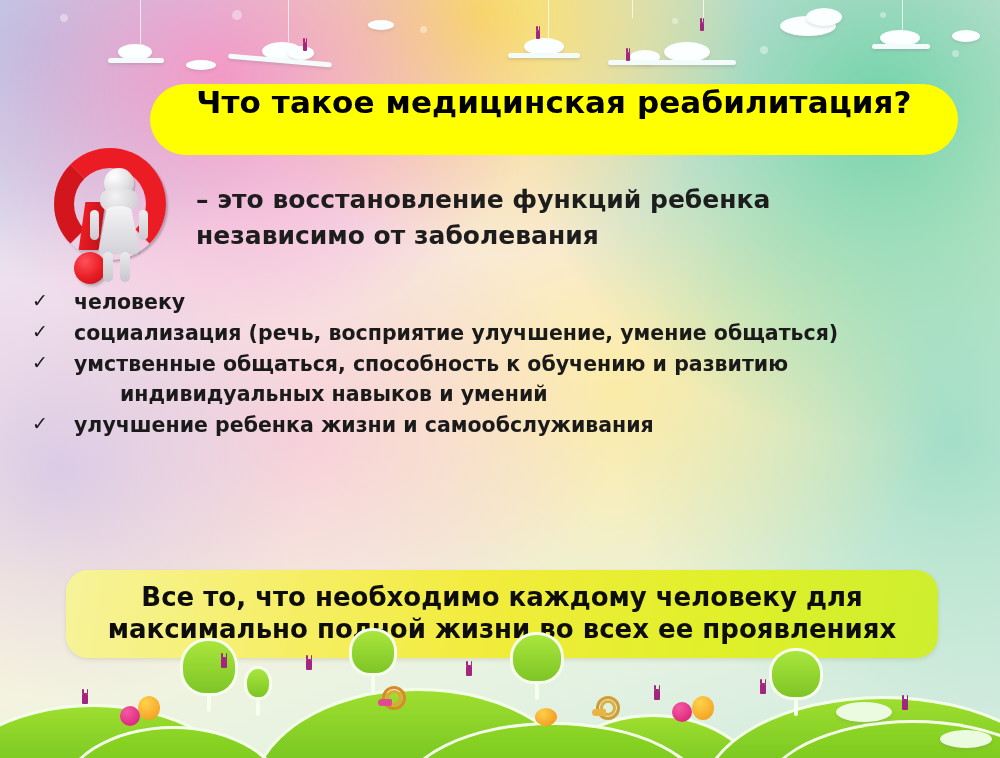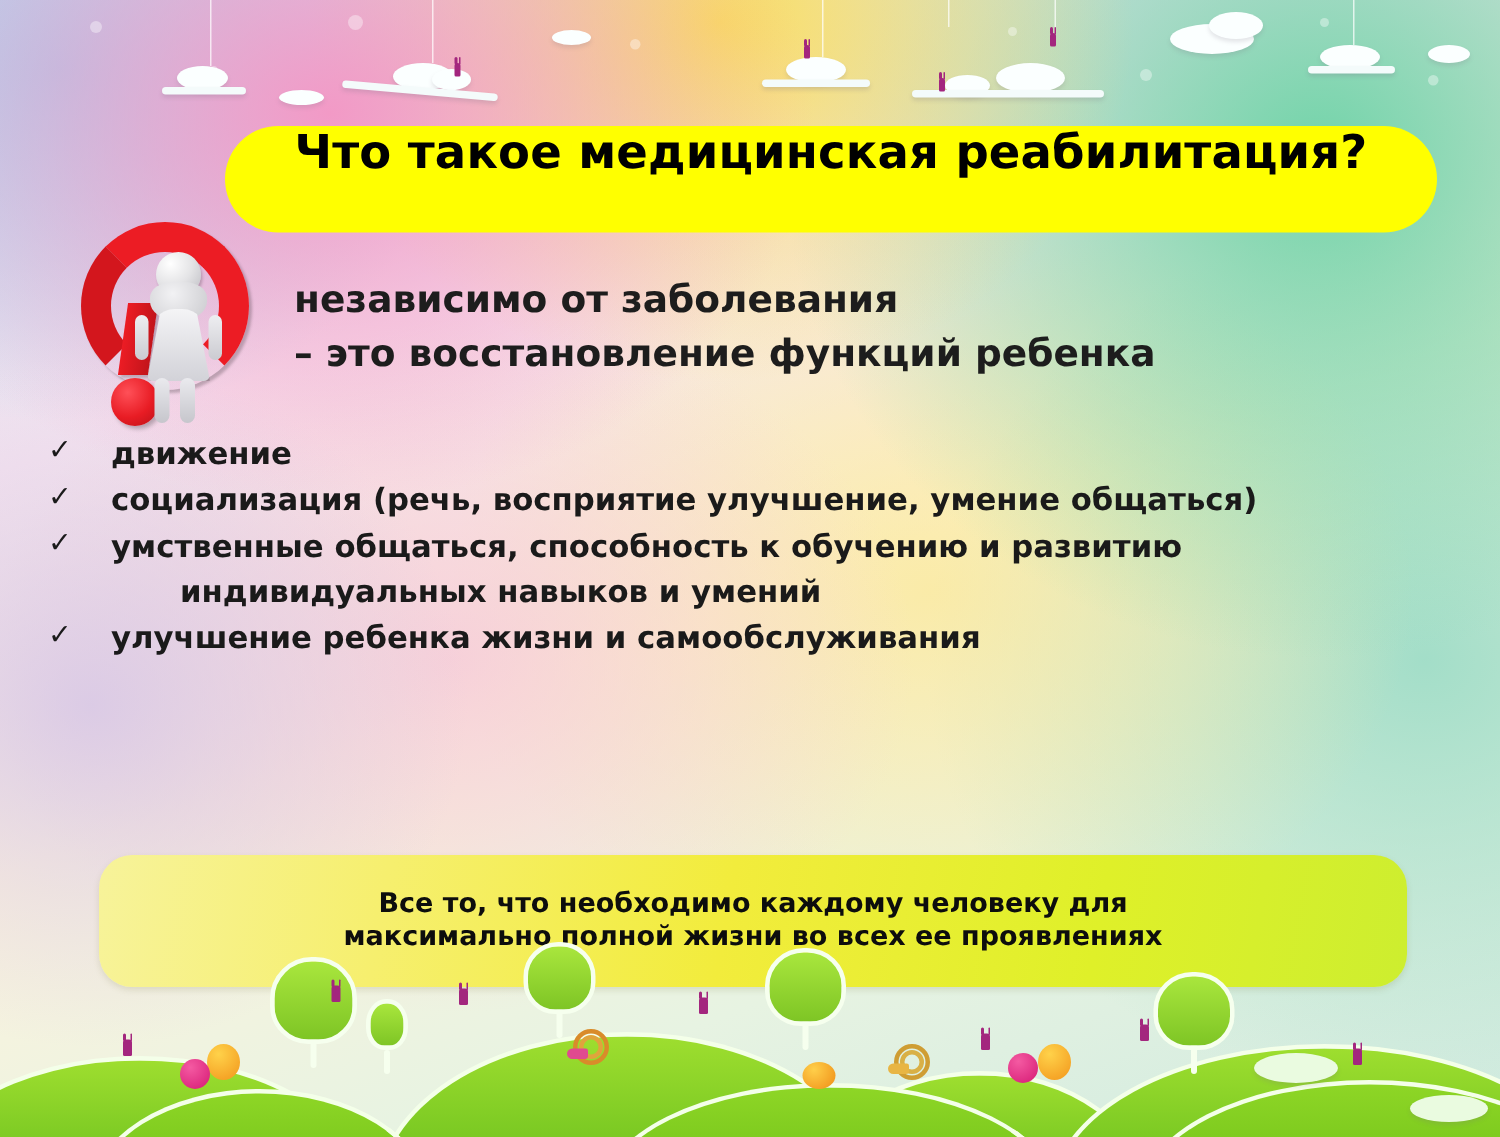--- a/index.html
+++ b/index.html
@@ -109,21 +109,21 @@
   .blist li.hang{text-indent:-46px;padding-left:46px;}
   
   .bottom-pill{
     position:absolute;left:66px;top:570px;width:872px;height:88px;
     border-radius:22px;
     background:linear-gradient(100deg,#f7f39a 0%,#f6ef6e 22%,#f2ec3c 48%,#dff029 76%,#cdee2f 100%);
     box-shadow:0 2px 4px rgba(120,120,60,.18);
     display:flex;flex-direction:column;align-items:center;justify-content:center;
   }
   .bottom-line{
-    font-size:18px;font-weight:700;color:#0d0d0d;line-height:1.22;white-space:nowrap;
+    font-size:26px;font-weight:700;color:#0d0d0d;line-height:1.22;white-space:nowrap;
   }
 </style>
 </head>
 <body>
 
 <div class="slide">
 
   <div class="sky">
     <span class="dot" style="left:60px;top:14px;width:8px;height:8px;"></span>
     <span class="dot" style="left:140px;top:44px;width:5px;height:5px;"></span>
@@ -186,29 +186,29 @@
       <span class="fleg" style="left:19px;"></span>
       <span class="fleg" style="left:36px;"></span>
     </div>
   </div>
 
   <div class="title-pill">
     <span class="title-text">Что такое медицинская реабилитация?</span>
   </div>
 
   <div class="subtitle">
+    <div>– это восстановление функций ребенка</div>
     <div>независимо от заболевания</div>
-    <div>– это восстановление функций ребенка</div>
   </div>
 
   <div class="body-block">
     <ul class="blist">
       <li class="hang">
         <span class="tick">✓</span>
-        <span class="txt">движение</span>
+        <span class="txt">человеку</span>
       </li>
       <li class="hang">
         <span class="tick">✓</span>
         <span class="txt">социализация (речь, восприятие улучшение, умение общаться)</span>
       </li>
       <li class="hang">
         <span class="tick">✓</span>
         <span class="txt">умственные общаться, способность к обучению и развитию индивидуальных навыков и умений</span>
       </li>
       <li class="hang">

